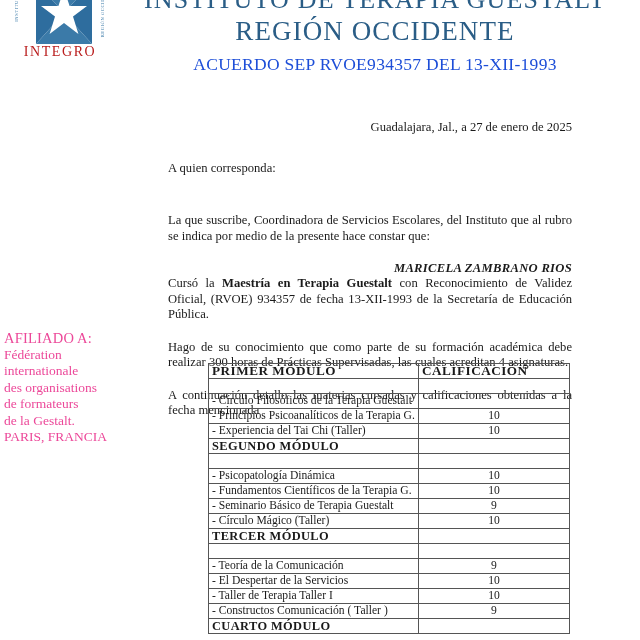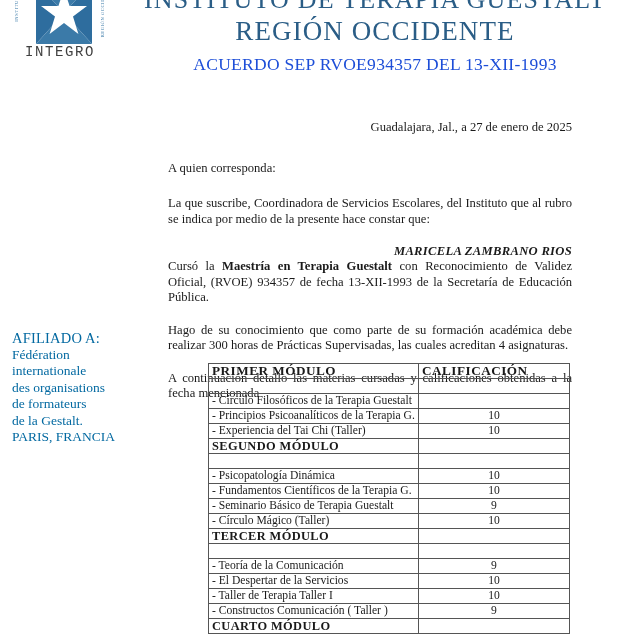--- a/index.html
+++ b/index.html
@@ -92,31 +92,31 @@
     left: 92px; top: 2px;
     transform: rotate(-90deg) translateX(-100%);
   }
   #logo-word {
     position: absolute;
     left: 0; top: 62px;
     width: 104px;
     text-align: center;
     font-size: 14px;
     letter-spacing: 1.6px;
-    color: #404040;
-    font-family: Liberation Mono, monospace;
+    color: #b91c1c;
+    font-family: Liberation Serif, serif;
   }
 
   
   #affiliation {
     position: absolute;
-    left: 12px;
+    left: 4px;
     top: 330px;
     width: 145px;
-    color: #0369a1;
+    color: #ec4899;
     font-size: 13.5px;
     line-height: 16.5px;
   }
   #affiliation-heading {
     font-size: 14.5px;
     letter-spacing: 0.2px;
     margin-bottom: 0px;
   }
   .affil-line { white-space: nowrap; }
 
@@ -127,21 +127,21 @@
     top: 120px;
     width: 404px;
   }
   #date-line {
     text-align: right;
     font-size: 12.6px;
     margin-bottom: 26px;
   }
   #salutation {
     font-size: 12.6px;
-    margin-bottom: 20px;
+    margin-bottom: 37px;
   }
   .para {
     font-size: 12.6px;
     line-height: 15.5px;
     text-align: justify;
     margin-bottom: 17px;
   }
   #student-name {
     text-align: right;
     font-weight: bold;

